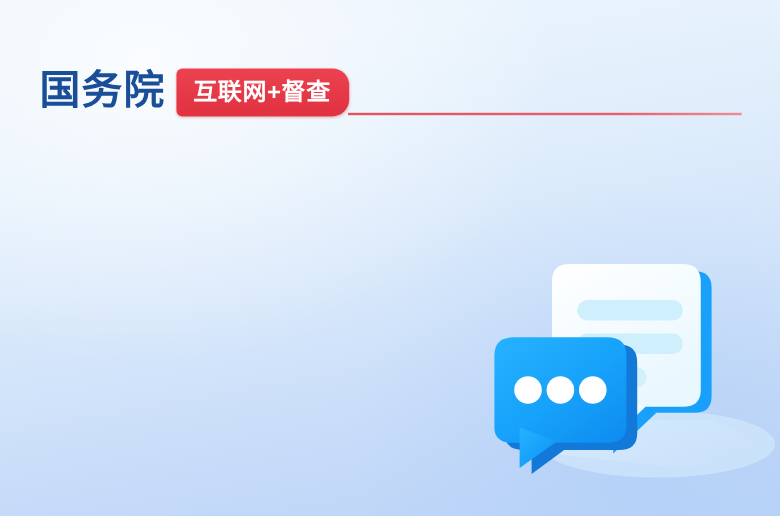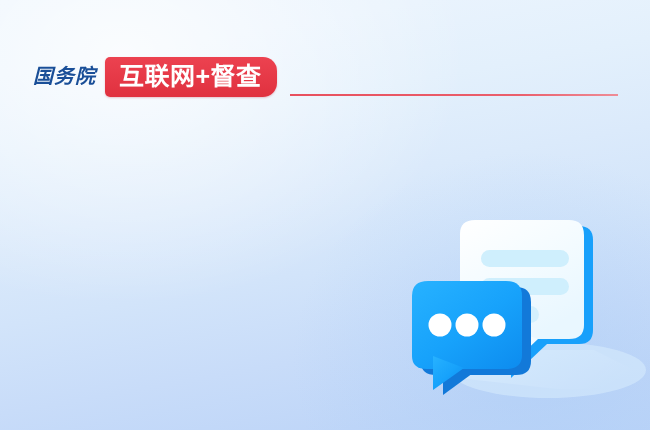--- a/index.html
+++ b/index.html
@@ -55,42 +55,41 @@
   .header {
     position: absolute;
     left: 33px;
     top: 55px;
     height: 44px;
     display: flex;
     align-items: center;
   }
 
   .gov-text {
-    font-size: 20px;
+    font-size: 34px;
     font-weight: 700;
     letter-spacing: 1px;
     color: #1a4f98;
     line-height: 1;
     white-space: nowrap;
     padding-bottom: 2px;
-    font-style: italic;
   }
 
   .badge {
     margin-left: 9px;
     height: 40px;
     display: flex;
     align-items: center;
     padding: 0 15px 0 14px;
     background: linear-gradient(180deg, #ec4250 0%, #e0313f 100%);
     border-radius: 5px 14px 14px 5px;
     box-shadow: 0 1px 2px rgba(190,40,55,0.25);
   }
   .badge-text {
-    font-size: 25px;
+    font-size: 20px;
     font-weight: 700;
     color: #ffffff;
     letter-spacing: 0.5px;
     line-height: 1;
     white-space: nowrap;
     padding-bottom: 1px;
   }
 
   .rule {
     position: absolute;

